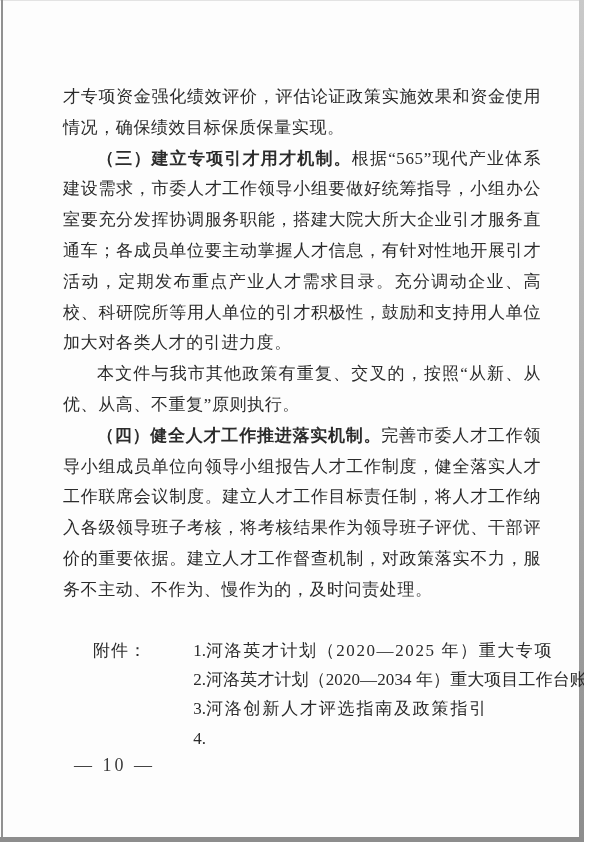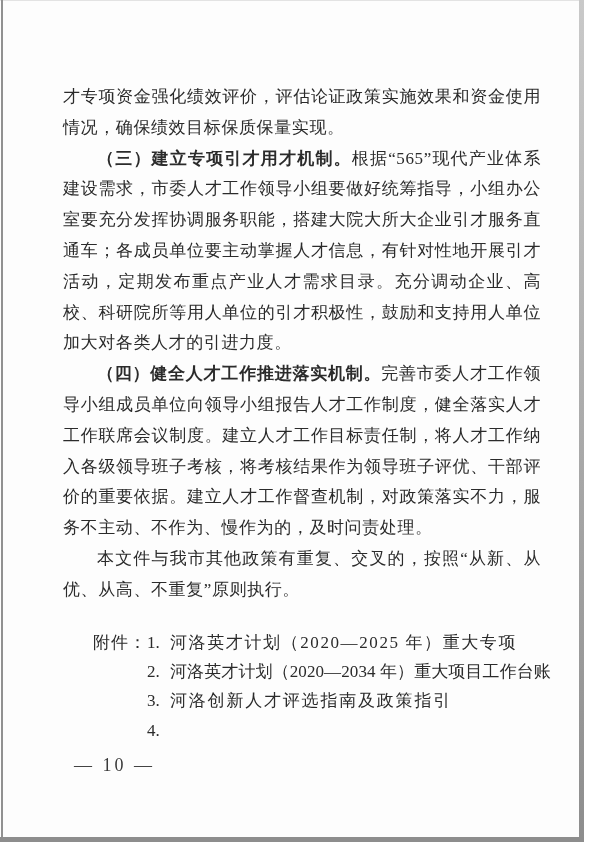--- a/index.html
+++ b/index.html
@@ -57,24 +57,25 @@
   }
   .content p.indent {
     text-indent: 34px;
   }
   .run-bold {
     font-weight: 700;
     margin-top: 27px;
   }
   .attachments {
     display: flex;
-    margin-top: 22px;
+    margin-top: 30px;
     padding-left: 30px;
     line-height: 29.4px;
-    text-align: left;
+    text-align: right;
+    gap: 36px;
   }
   .att-label {
     flex: none;
     white-space: nowrap;
     letter-spacing: 1px;
   }
   .att-items {
     flex: 1;
   }
   .att-item {
@@ -107,23 +108,23 @@
   <div class="edge-left"></div>
   <div class="edge-right"></div>
   <div class="edge-bottom"></div>
 
   <div class="content">
 
     <p><span>才专项资金强化绩效评价，评估论证政策实施效果和资金使用情况，确保绩效目标保质保量实现。</span></p>
 
     <p class="indent"><span class="run-bold">（三）建立专项引才用才机制。</span><span>根据“565”现代产业体系建设需求，市委人才工作领导小组要做好统筹指导，小组办公室要充分发挥协调服务职能，搭建大院大所大企业引才服务直通车；各成员单位要主动掌握人才信息，有针对性地开展引才活动，定期发布重点产业人才需求目录。充分调动企业、高校、科研院所等用人单位的引才积极性，鼓励和支持用人单位加大对各类人才的引进力度。</span></p>
 
+    <p class="indent"><span>本文件与我市其他政策有重复、交叉的，按照“从新、从优、从高、不重复”原则执行。</span></p>
+
     <p class="indent"><span class="run-bold">（四）健全人才工作推进落实机制。</span><span>完善市委人才工作领导小组成员单位向领导小组报告人才工作制度，健全落实人才工作联席会议制度。建立人才工作目标责任制，将人才工作纳入各级领导班子考核，将考核结果作为领导班子评优、干部评价的重要依据。建立人才工作督查机制，对政策落实不力，服务不主动、不作为、慢作为的，及时问责处理。</span></p>
-
-    <p class="indent"><span>本文件与我市其他政策有重复、交叉的，按照“从新、从优、从高、不重复”原则执行。</span></p>
 
     <div class="attachments">
       <span class="att-label">附件：</span>
       <div class="att-items">
         <div class="att-item">
           <span class="att-num">1.</span>
           <span class="att-text">河洛英才计划（2020—2025 年）重大专项</span>
         </div>
         <div class="att-item">
           <span class="att-num">2.</span>

